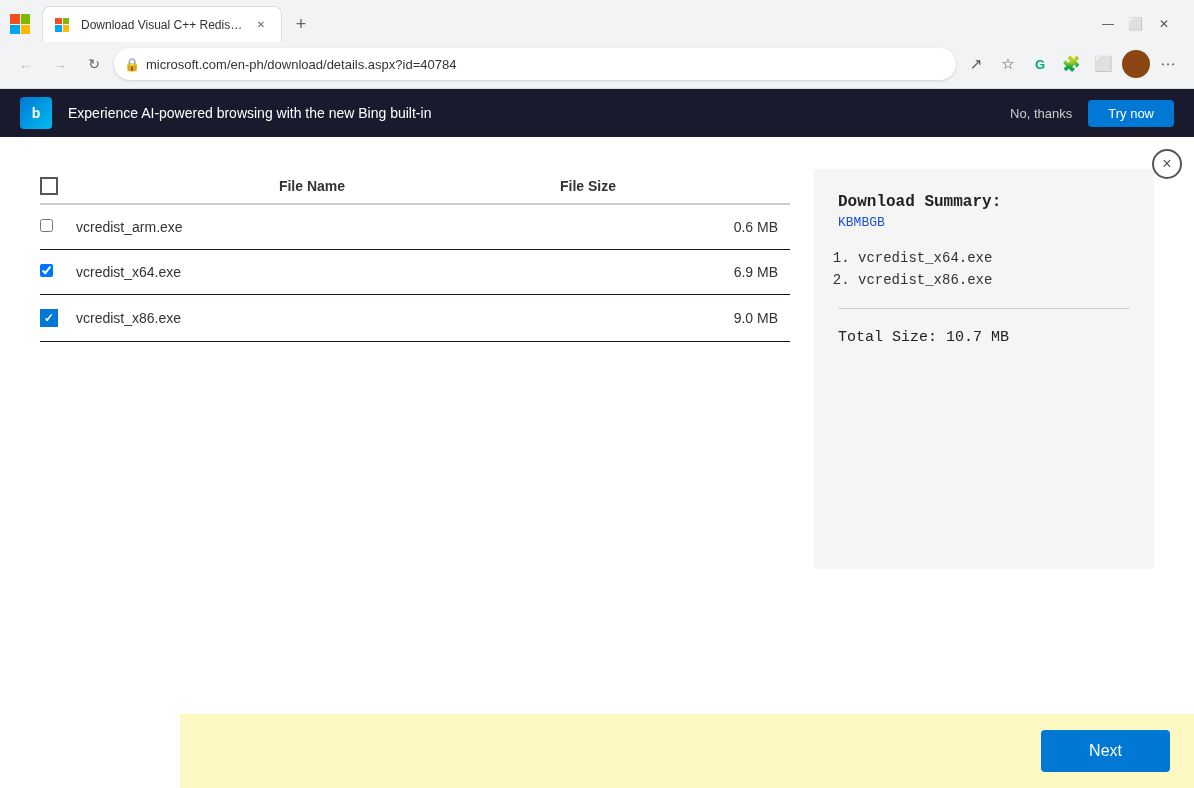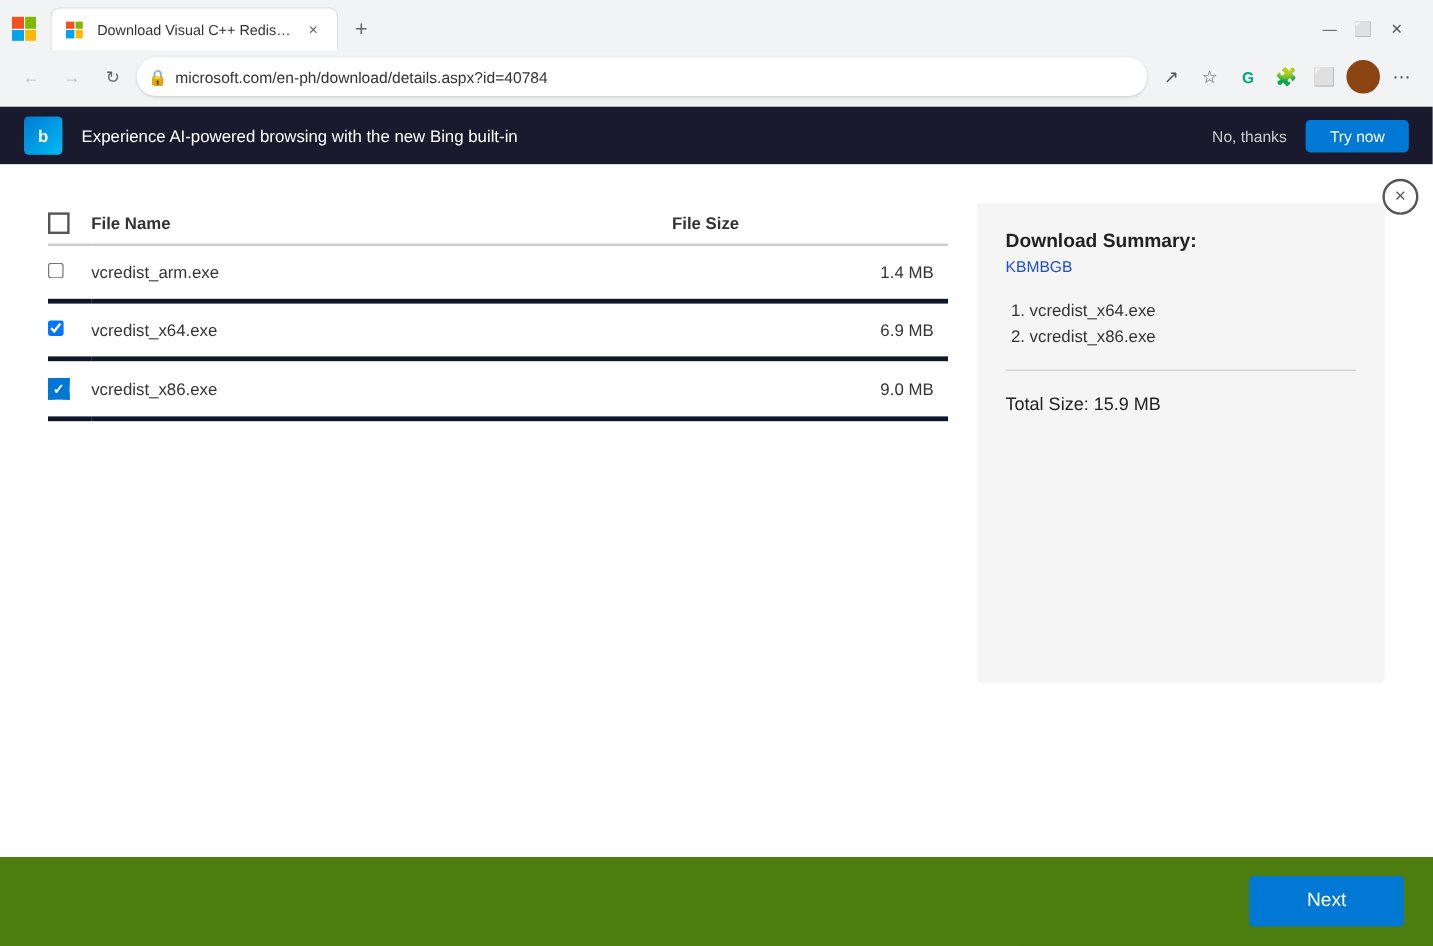--- a/index.html
+++ b/index.html
@@ -193,29 +193,29 @@
 
     
     .file-table {
       width: 100%;
       border-collapse: collapse;
     }
     .file-table thead tr {
       border-bottom: 2px solid #ccc;
     }
     .file-table th {
-      text-align: left;
+      text-align: center;
       padding: 8px 12px 8px 0;
       font-weight: 600;
       font-size: 14px;
       color: #333;
     }
     .file-table th.size-col { text-align: left; padding-right: 0; }
     .file-table tbody tr {
-      border-bottom: 4px solid #0f172a;
+      border-bottom: 1px solid #0f172a;
     }
     .file-table td {
       padding: 14px 12px 14px 0;
       font-size: 14px;
       color: #333;
       vertical-align: middle;
     }
     .file-table td.size-col { text-align: right; }
 
     
@@ -243,20 +243,21 @@
 
     
     .summary-panel {
       width: 340px;
       background: #f5f5f5;
       border-radius: 4px;
       padding: 24px;
       flex-shrink: 0;
       position: relative;
       min-height: 400px;
+      font-family: Liberation Mono, monospace;
     }
     .summary-title {
       font-size: 16px;
       font-weight: 600;
       color: #222;
       margin-bottom: 4px;
     }
     .summary-subtitle {
       font-size: 13px;
       color: #1d4ed8;
@@ -281,25 +282,25 @@
       font-size: 15px;
       color: #222;
       font-weight: 500;
     }
 
     
     .bottom-bar {
       position: fixed;
       bottom: 0;
       right: 0;
-      width: 1194px;
+      width: 1014px;
       display: flex;
       justify-content: flex-end;
       padding: 16px 24px;
-      background: #4d7c0f;
+      background: #fef9c3;
     }
     .next-btn {
       background: #0078d4;
       color: #fff;
       border: none;
       padding: 12px 48px;
       font-size: 16px;
       border-radius: 4px;
       cursor: pointer;
       font-weight: 500;
@@ -382,21 +383,21 @@
             <th class="size-col">File Size</th>
           </tr>
         </thead>
         <tbody>
 
           <tr>
             <td style="padding-left:0;">
               <input type="checkbox" style="">
             </td>
             <td>vcredist_arm.exe</td>
-            <td class="size-col">1.4 MB</td>
+            <td class="size-col">0.6 MB</td>
           </tr>
 
           <tr>
             <td style="padding-left:0;">
               <input type="checkbox" checked="" style="">
             </td>
             <td>vcredist_x64.exe</td>
             <td class="size-col">6.9 MB</td>
           </tr>
 
@@ -412,20 +413,20 @@
     </div>
 
     <div class="summary-panel">
       <div class="summary-title">Download Summary:</div>
       <div class="summary-subtitle">KBMBGB</div>
       <ol class="summary-list">
         <li>vcredist_x64.exe</li>
         <li>vcredist_x86.exe</li>
       </ol>
       <hr class="summary-divider">
-      <div class="total-size">Total Size: 15.9 MB</div>
+      <div class="total-size">Total Size: 10.7 MB</div>
     </div>
   </div>
 </div>
 
 <div class="bottom-bar">
   <button class="next-btn">Next</button>
 </div>
 
 </body></html>

